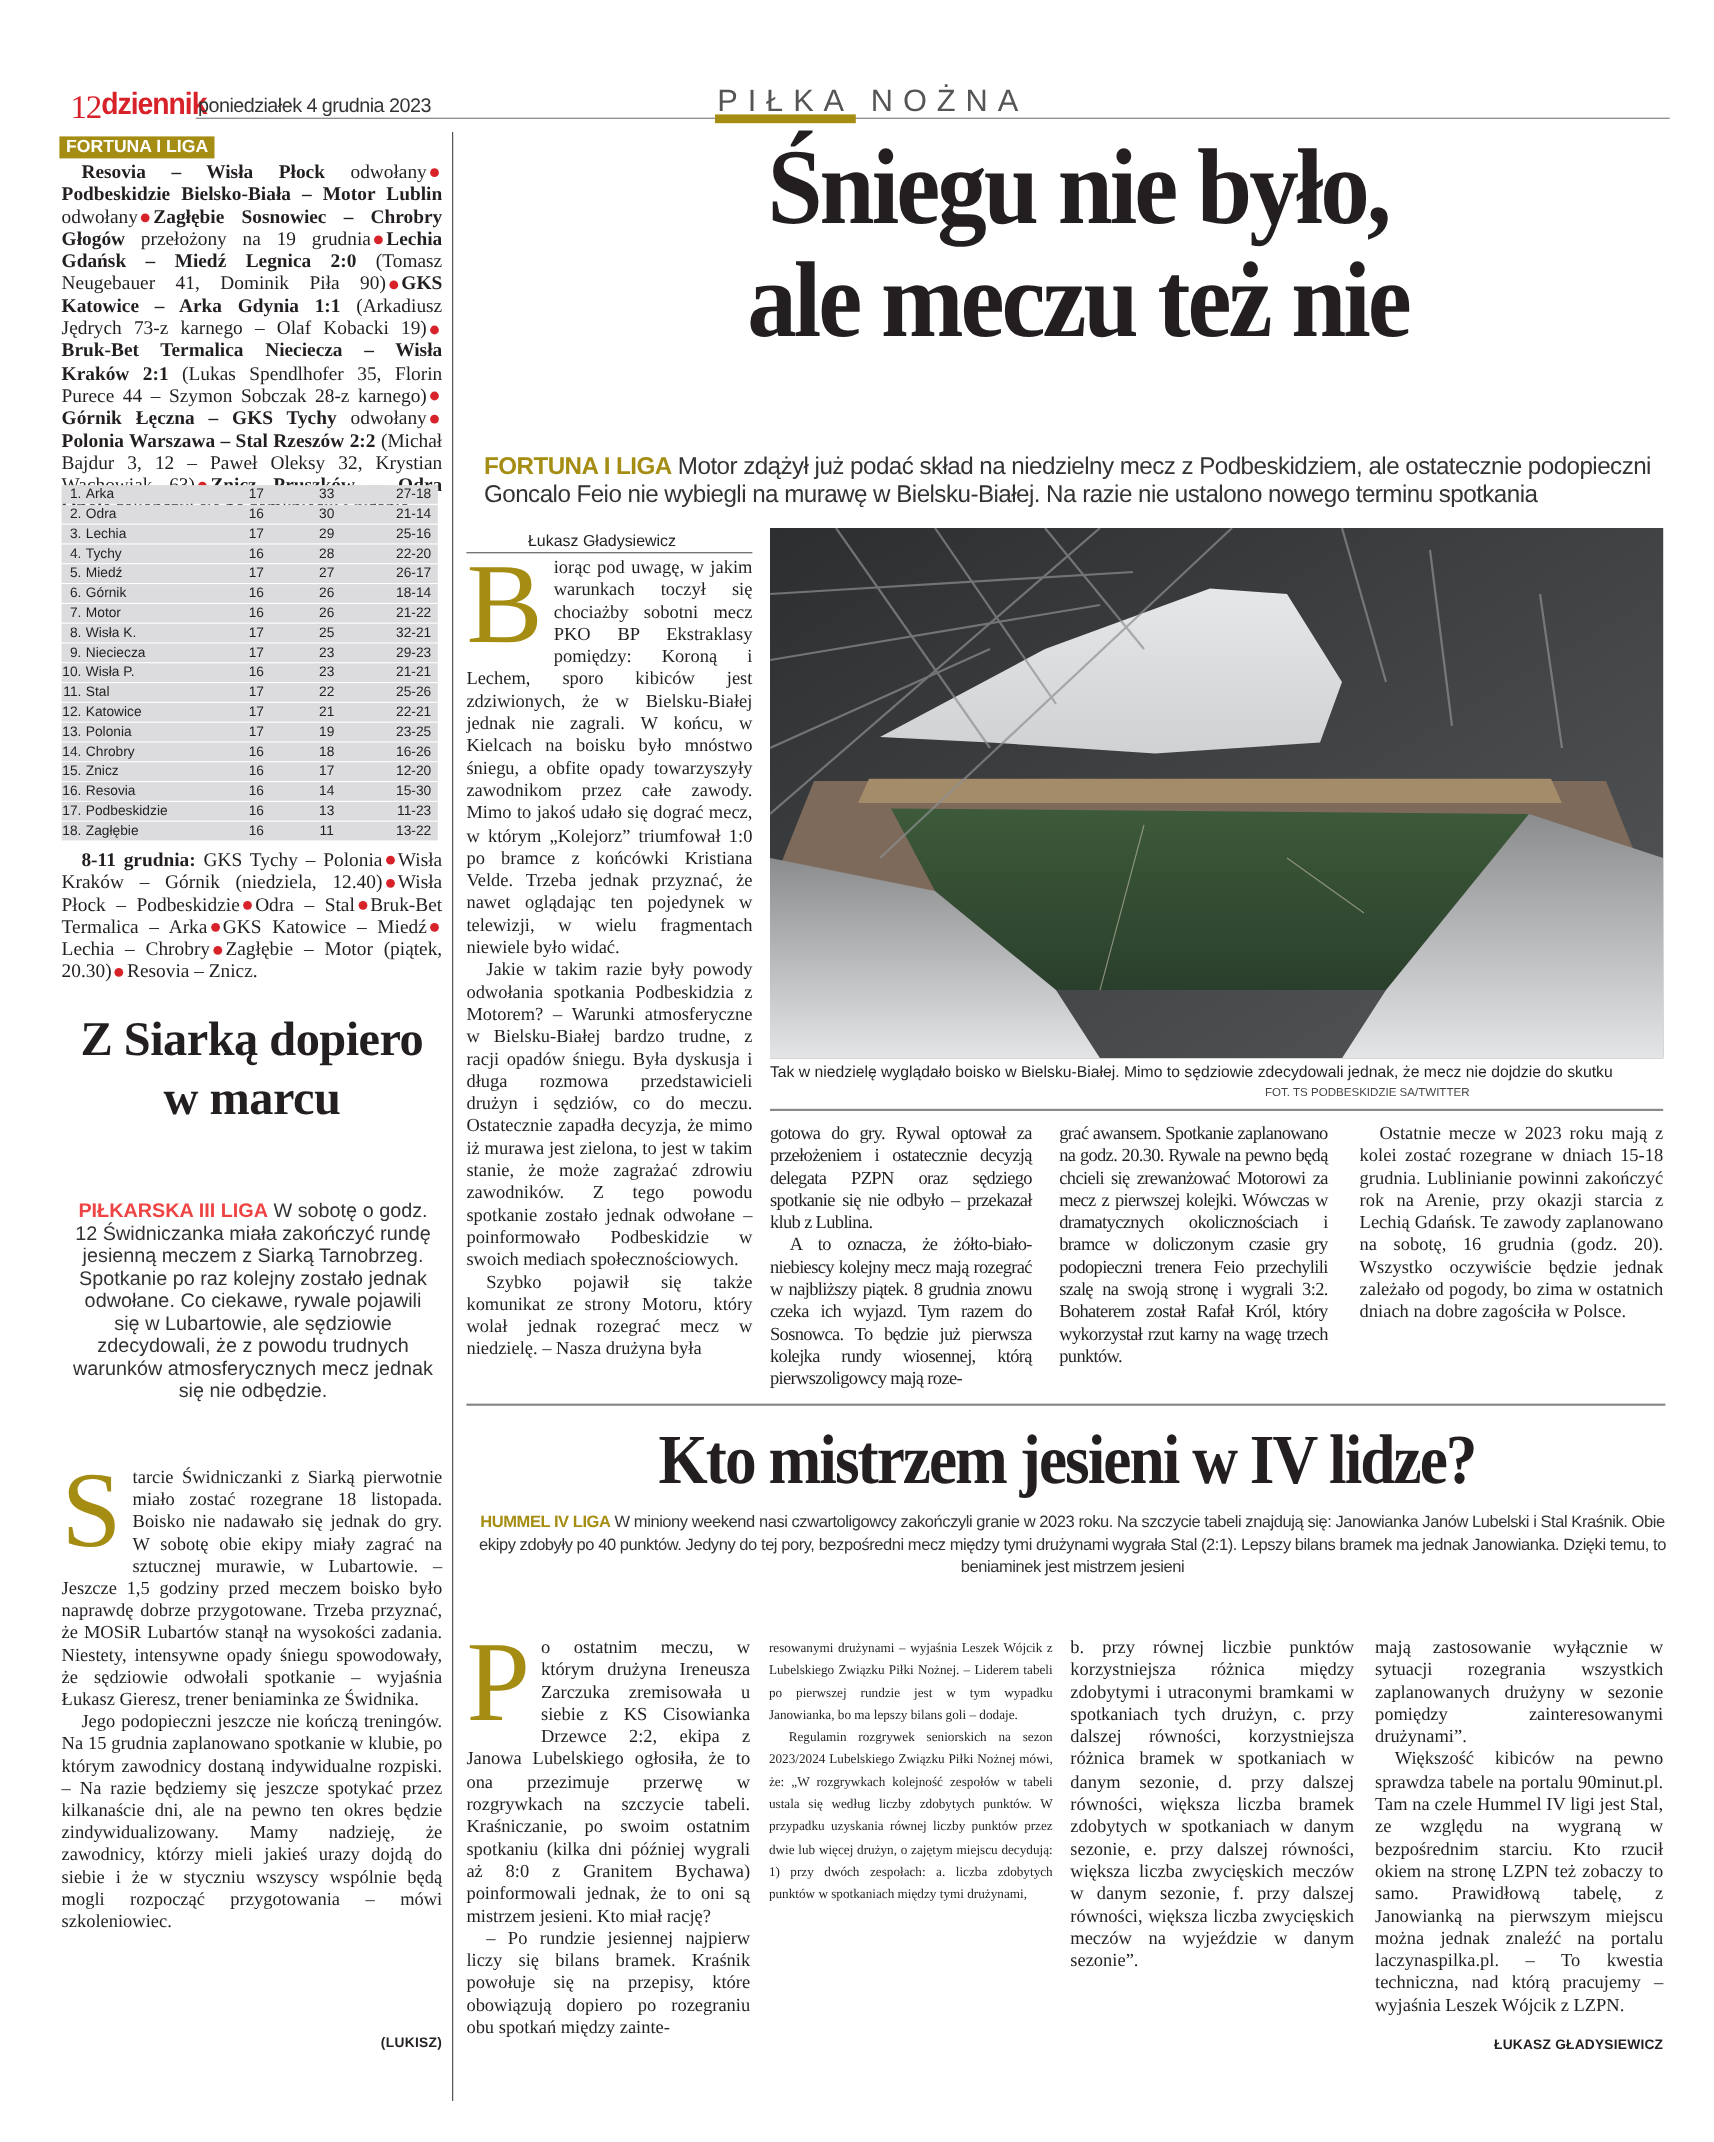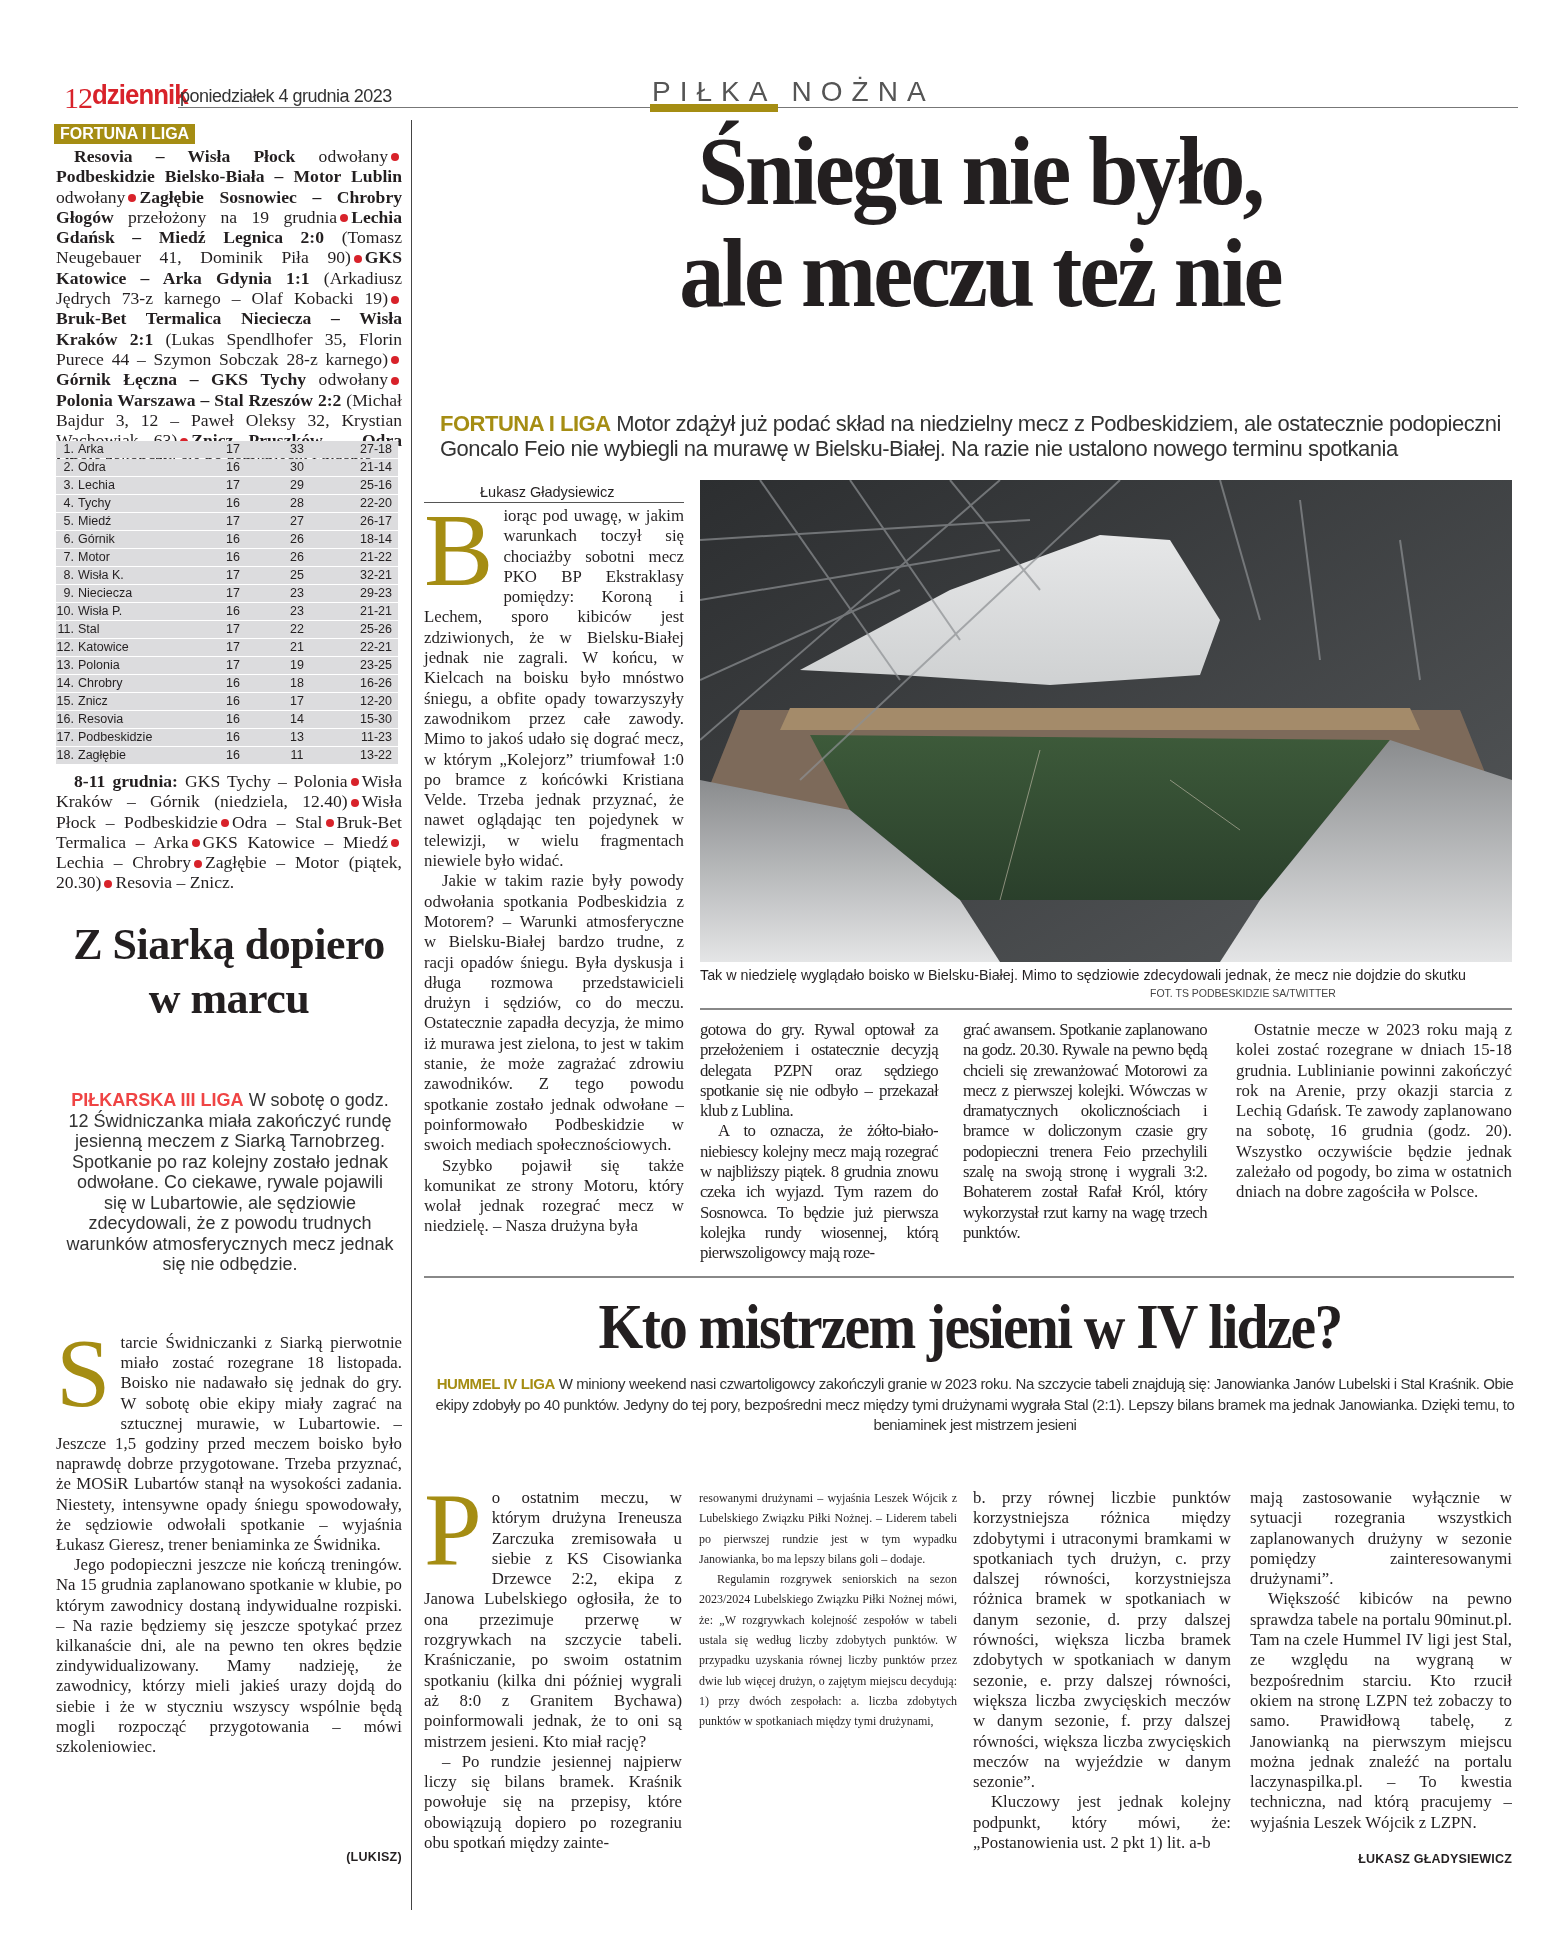--- a/index.html
+++ b/index.html
@@ -335,19 +335,18 @@
 <div class="abs b1">
   <p class="first"><span class="dropcap" style="font-size:104px;line-height:80px;height:84px;">P</span><span>o ostatnim meczu, w którym drużyna Ireneusza Zarczuka zremisowała u siebie z KS Cisowianka Drzewce 2:2, ekipa z Janowa Lubelskiego ogłosiła, że to ona przezimuje przerwę w rozgrywkach na szczycie tabeli. Kraśniczanie, po swoim ostatnim spotkaniu (kilka dni później wygrali aż 8:0 z Granitem Bychawa) poinformowali jednak, że to oni są mistrzem jesieni. Kto miał rację?</span></p>
   <p>– Po rundzie jesiennej najpierw liczy się bilans bramek. Kraśnik powołuje się na przepisy, które obowiązują dopiero po rozegraniu obu spotkań między zainte-</p>
 </div>
 <div class="abs b2">
   <p class="first">resowanymi drużynami – wyjaśnia Leszek Wójcik z Lubelskiego Związku Piłki Nożnej. – Liderem tabeli po pierwszej rundzie jest w tym wypadku Janowianka, bo ma lepszy bilans goli – dodaje.</p>
   <p>Regulamin rozgrywek seniorskich na sezon 2023/2024 Lubelskiego Związku Piłki Nożnej mówi, że: „W rozgrywkach kolejność zespołów w tabeli ustala się według liczby zdobytych punktów. W przypadku uzyskania równej liczby punktów przez dwie lub więcej drużyn, o zajętym miejscu decydują: 1) przy dwóch zespołach: a. liczba zdobytych punktów w spotkaniach między tymi drużynami,</p>
 </div>
 <div class="abs b3">
   <p class="first">b. przy równej liczbie punktów korzystniejsza różnica między zdobytymi i utraconymi bramkami w spotkaniach tych drużyn, c. przy dalszej równości, korzystniejsza różnica bramek w spotkaniach w danym sezonie, d. przy dalszej równości, większa liczba bramek zdobytych w spotkaniach w danym sezonie, e. przy dalszej równości, większa liczba zwycięskich meczów w danym sezonie, f. przy dalszej równości, większa liczba zwycięskich meczów na wyjeździe w danym sezonie”.</p>
-  <p>Kluczowy jest jednak kolejny podpunkt, który mówi, że: „Postanowienia ust. 2 pkt 1) lit. a-b</p>
 </div>
 <div class="abs b4">
   <p class="first">mają zastosowanie wyłącznie w sytuacji rozegrania wszystkich zaplanowanych drużyny w sezonie pomiędzy zainteresowanymi drużynami”.</p>
   <p>Większość kibiców na pewno sprawdza tabele na portalu 90minut.pl. Tam na czele Hummel IV ligi jest Stal, ze względu na wygraną w bezpośrednim starciu. Kto rzucił okiem na stronę LZPN też zobaczy to samo. Prawidłową tabelę, z Janowianką na pierwszym miejscu można jednak znaleźć na portalu laczynaspilka.pl. – To kwestia techniczna, nad którą pracujemy – wyjaśnia Leszek Wójcik z LZPN.</p>
 </div>
 <div class="abs sig-right">ŁUKASZ GŁADYSIEWICZ</div>
 
 </body></html>

